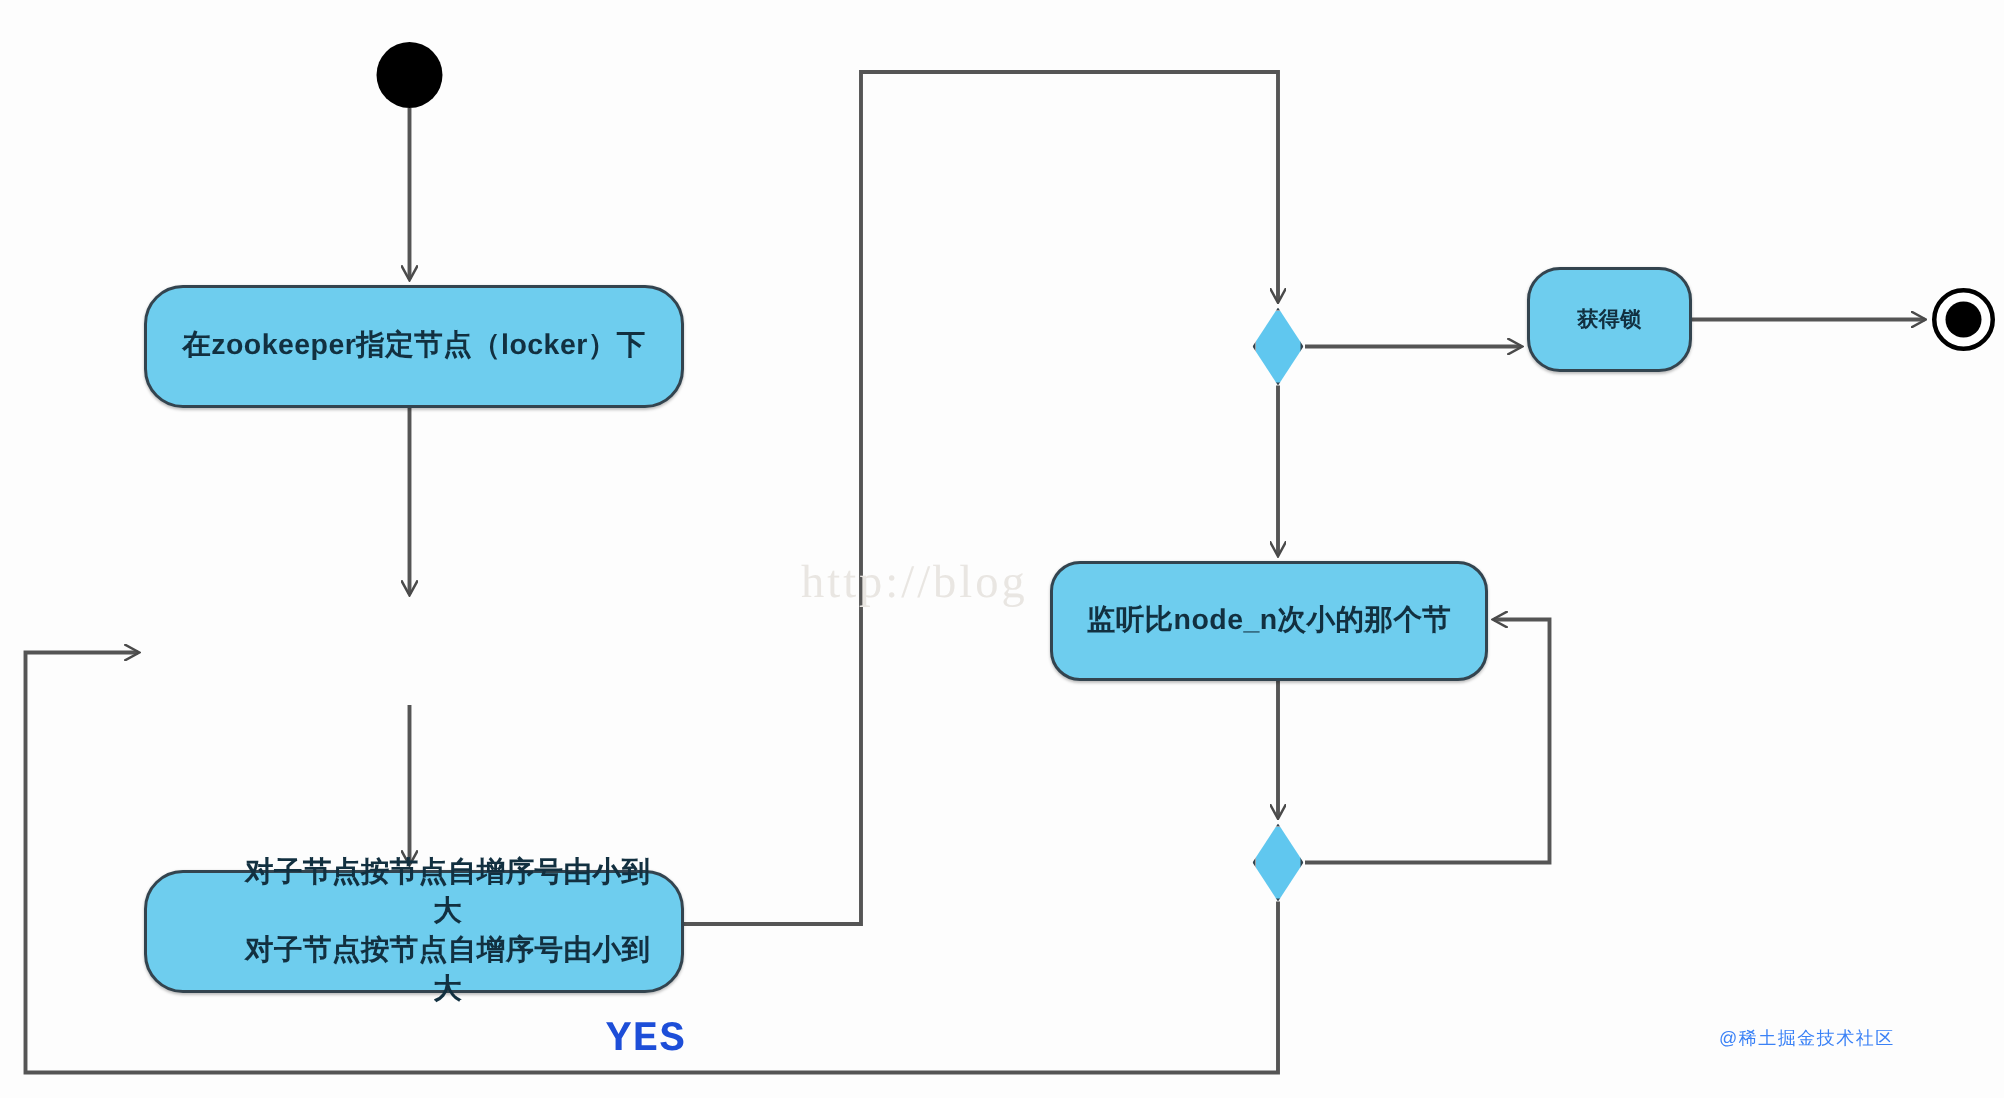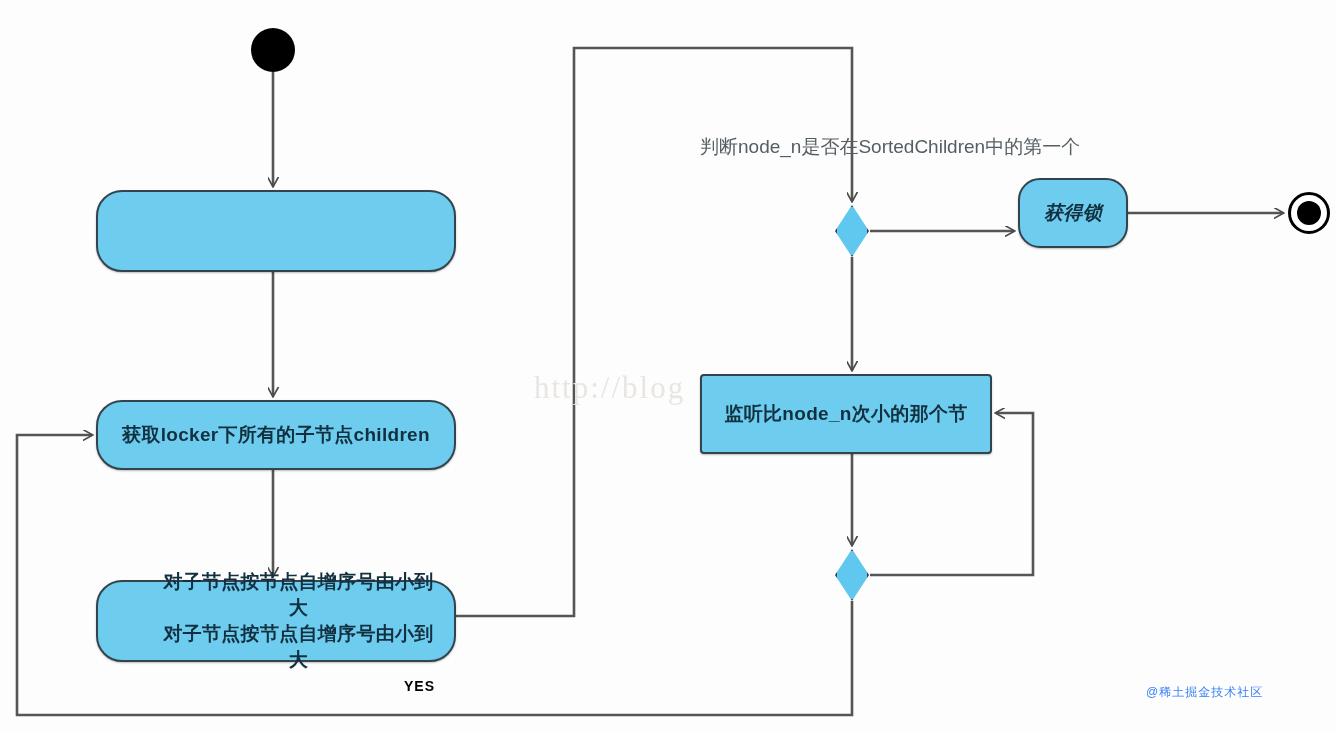--- a/index.html
+++ b/index.html
@@ -65,31 +65,30 @@
     width: 360px;
     height: 82px;
     font-size: 19px;
     padding-left: 45px;
   }
   #node-lock {
     left: 1018px;
     top: 178px;
     width: 110px;
     height: 70px;
-    font-size: 19px;
+    font-size: 14px;
     border-radius: 22px;
-    font-style: italic;
   }
   #node-watch {
     left: 700px;
     top: 374px;
     width: 292px;
     height: 80px;
     font-size: 19px;
-    border-radius: 4px;
+    border-radius: 20px;
   }
   .start-node {
     position: absolute;
     width: 44px;
     height: 44px;
     border-radius: 50%;
     background: #000000;
     z-index: 3;
   }
   .end-node {
@@ -141,23 +140,24 @@
   #label-deleted {
     left: 915px;
     top: 596px;
     font-size: 19px;
     color: #6f7679;
     font-weight: normal;
   }
   #label-yes {
     left: 404px;
     top: 678px;
-    font-size: 14px;
-    color: #000000;
+    font-size: 28px;
+    color: #1d4ed8;
     letter-spacing: 1px;
+    font-family: Liberation Mono, monospace;
   }
   #watermark-url {
     position: absolute;
     left: 502px;
     top: 370px;
     font-family: "Liberation Serif", serif;
     font-size: 31px;
     color: #e9e6e2;
     letter-spacing: 2px;
     z-index: 1;
@@ -209,35 +209,32 @@
       <path d="M 870 575 L 1033 575 L 1033 413 L 996 413" marker-end="url(#arrow)"></path>
 
       <path d="M 852 601 L 852 715 L 17 715 L 17 435 L 92 435" marker-end="url(#arrow)"></path>
     </g>
   </svg>
 
   <div class="start-node" style="left:251px; top:28px;"></div>
 
   <div class="node-box" id="node-create">
     <span>
+        <span>在zookeeper指定节点（locker）下</span>
       </span>
   </div>
 
-  <div class="node-box" id="node-children">
-    <span>获取locker下所有的子节点children</span>
-  </div>
 
   <div class="node-box" id="node-sort">
     <span>
         <span>对子节点按节点自增序号由小到大</span>
         <span>对子节点按节点自增序号由小到大</span>
       </span>
   </div>
 
-  <div class="edge-label" id="label-first">判断node_n是否在SortedChildren中的第一个</div>
 
   <div class="decision" style="left:835px; top:205px;"></div>
 
   <div class="node-box" id="node-lock">
     <span>获得锁</span>
   </div>
 
   <div class="end-node" style="left:1288px; top:192px;"></div>
 
   <div class="node-box" id="node-watch">

